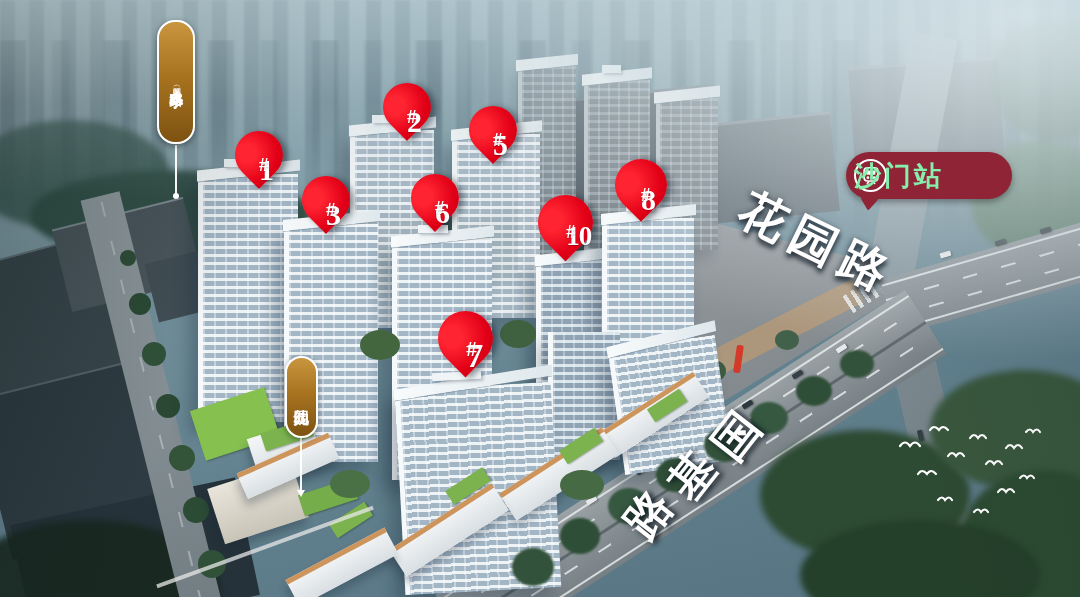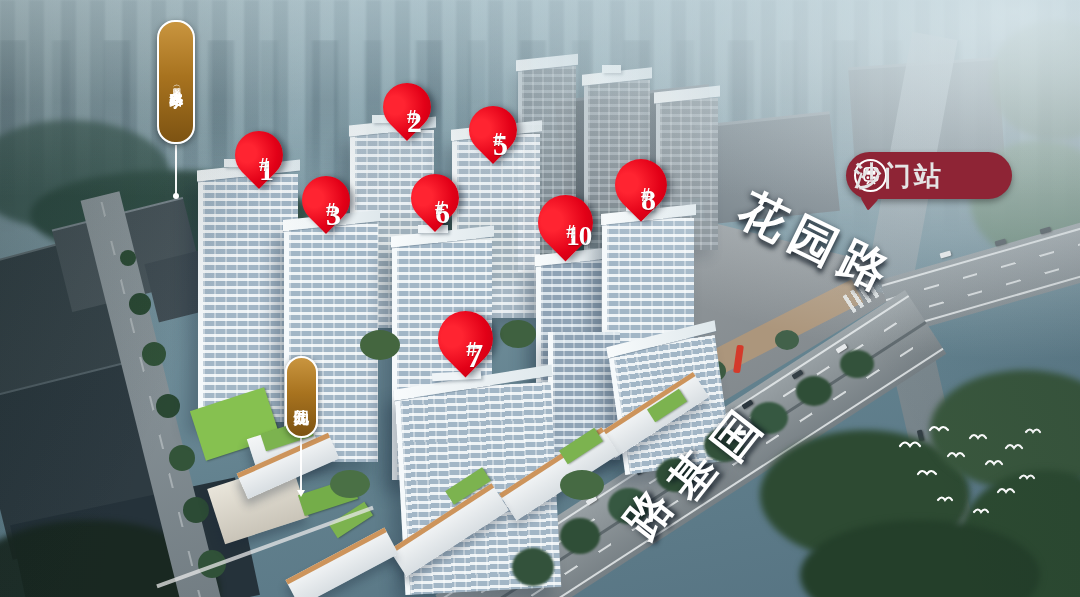--- a/index.html
+++ b/index.html
@@ -76,21 +76,21 @@
   .leader .arrow{position:absolute;left:-3.5px;bottom:-7px;width:0;height:0;border:4.5px solid transparent;border-top:7px solid #fff;}
 
   
   .metro{z-index:29;left:846px;top:152px;width:166px;height:47px;background:#8e2435;
     border-radius:24px;display:flex;align-items:center;gap:9px;padding:0 14px 0 8px;
     box-shadow:0 3px 6px rgba(0,0,0,.35);}
   .metro .tail{left:16px;bottom:-7px;width:15px;height:15px;background:#8e2435;
     transform:rotate(60deg) skewX(18deg);border-radius:2px;z-index:-1;}
   .metro .ring{position:static;width:33px;height:33px;border:2.5px solid #fff;border-radius:50%;
     display:flex;align-items:center;justify-content:center;flex:0 0 auto;}
-  .metro .name{position:static;color:#e5e5e5;font-size:27px;font-weight:bold;letter-spacing:3px;white-space:nowrap;}
+  .metro .name{position:static;color:#86efac;font-size:27px;font-weight:bold;letter-spacing:3px;white-space:nowrap;}
 
   
   .roadname{z-index:26;color:#fff;font-weight:bold;
     text-shadow:2px 4px 5px rgba(8,18,28,.75),-1px 1px 6px rgba(8,18,28,.4);}
   .hy{left:756px;top:178px;font-size:47px;letter-spacing:9px;transform:rotate(26deg);transform-origin:0 0;white-space:nowrap;}
   .gj-char{font-size:45px;transform:rotate(-52deg);}
 
   .atmo{inset:0;z-index:24;pointer-events:none;background:
     linear-gradient(180deg,rgba(198,218,226,.48) 0%,rgba(198,218,226,.16) 17%,rgba(198,218,226,0) 33%),
     radial-gradient(ellipse at 94% 2%,rgba(242,249,251,.85),rgba(242,249,251,0) 42%),

